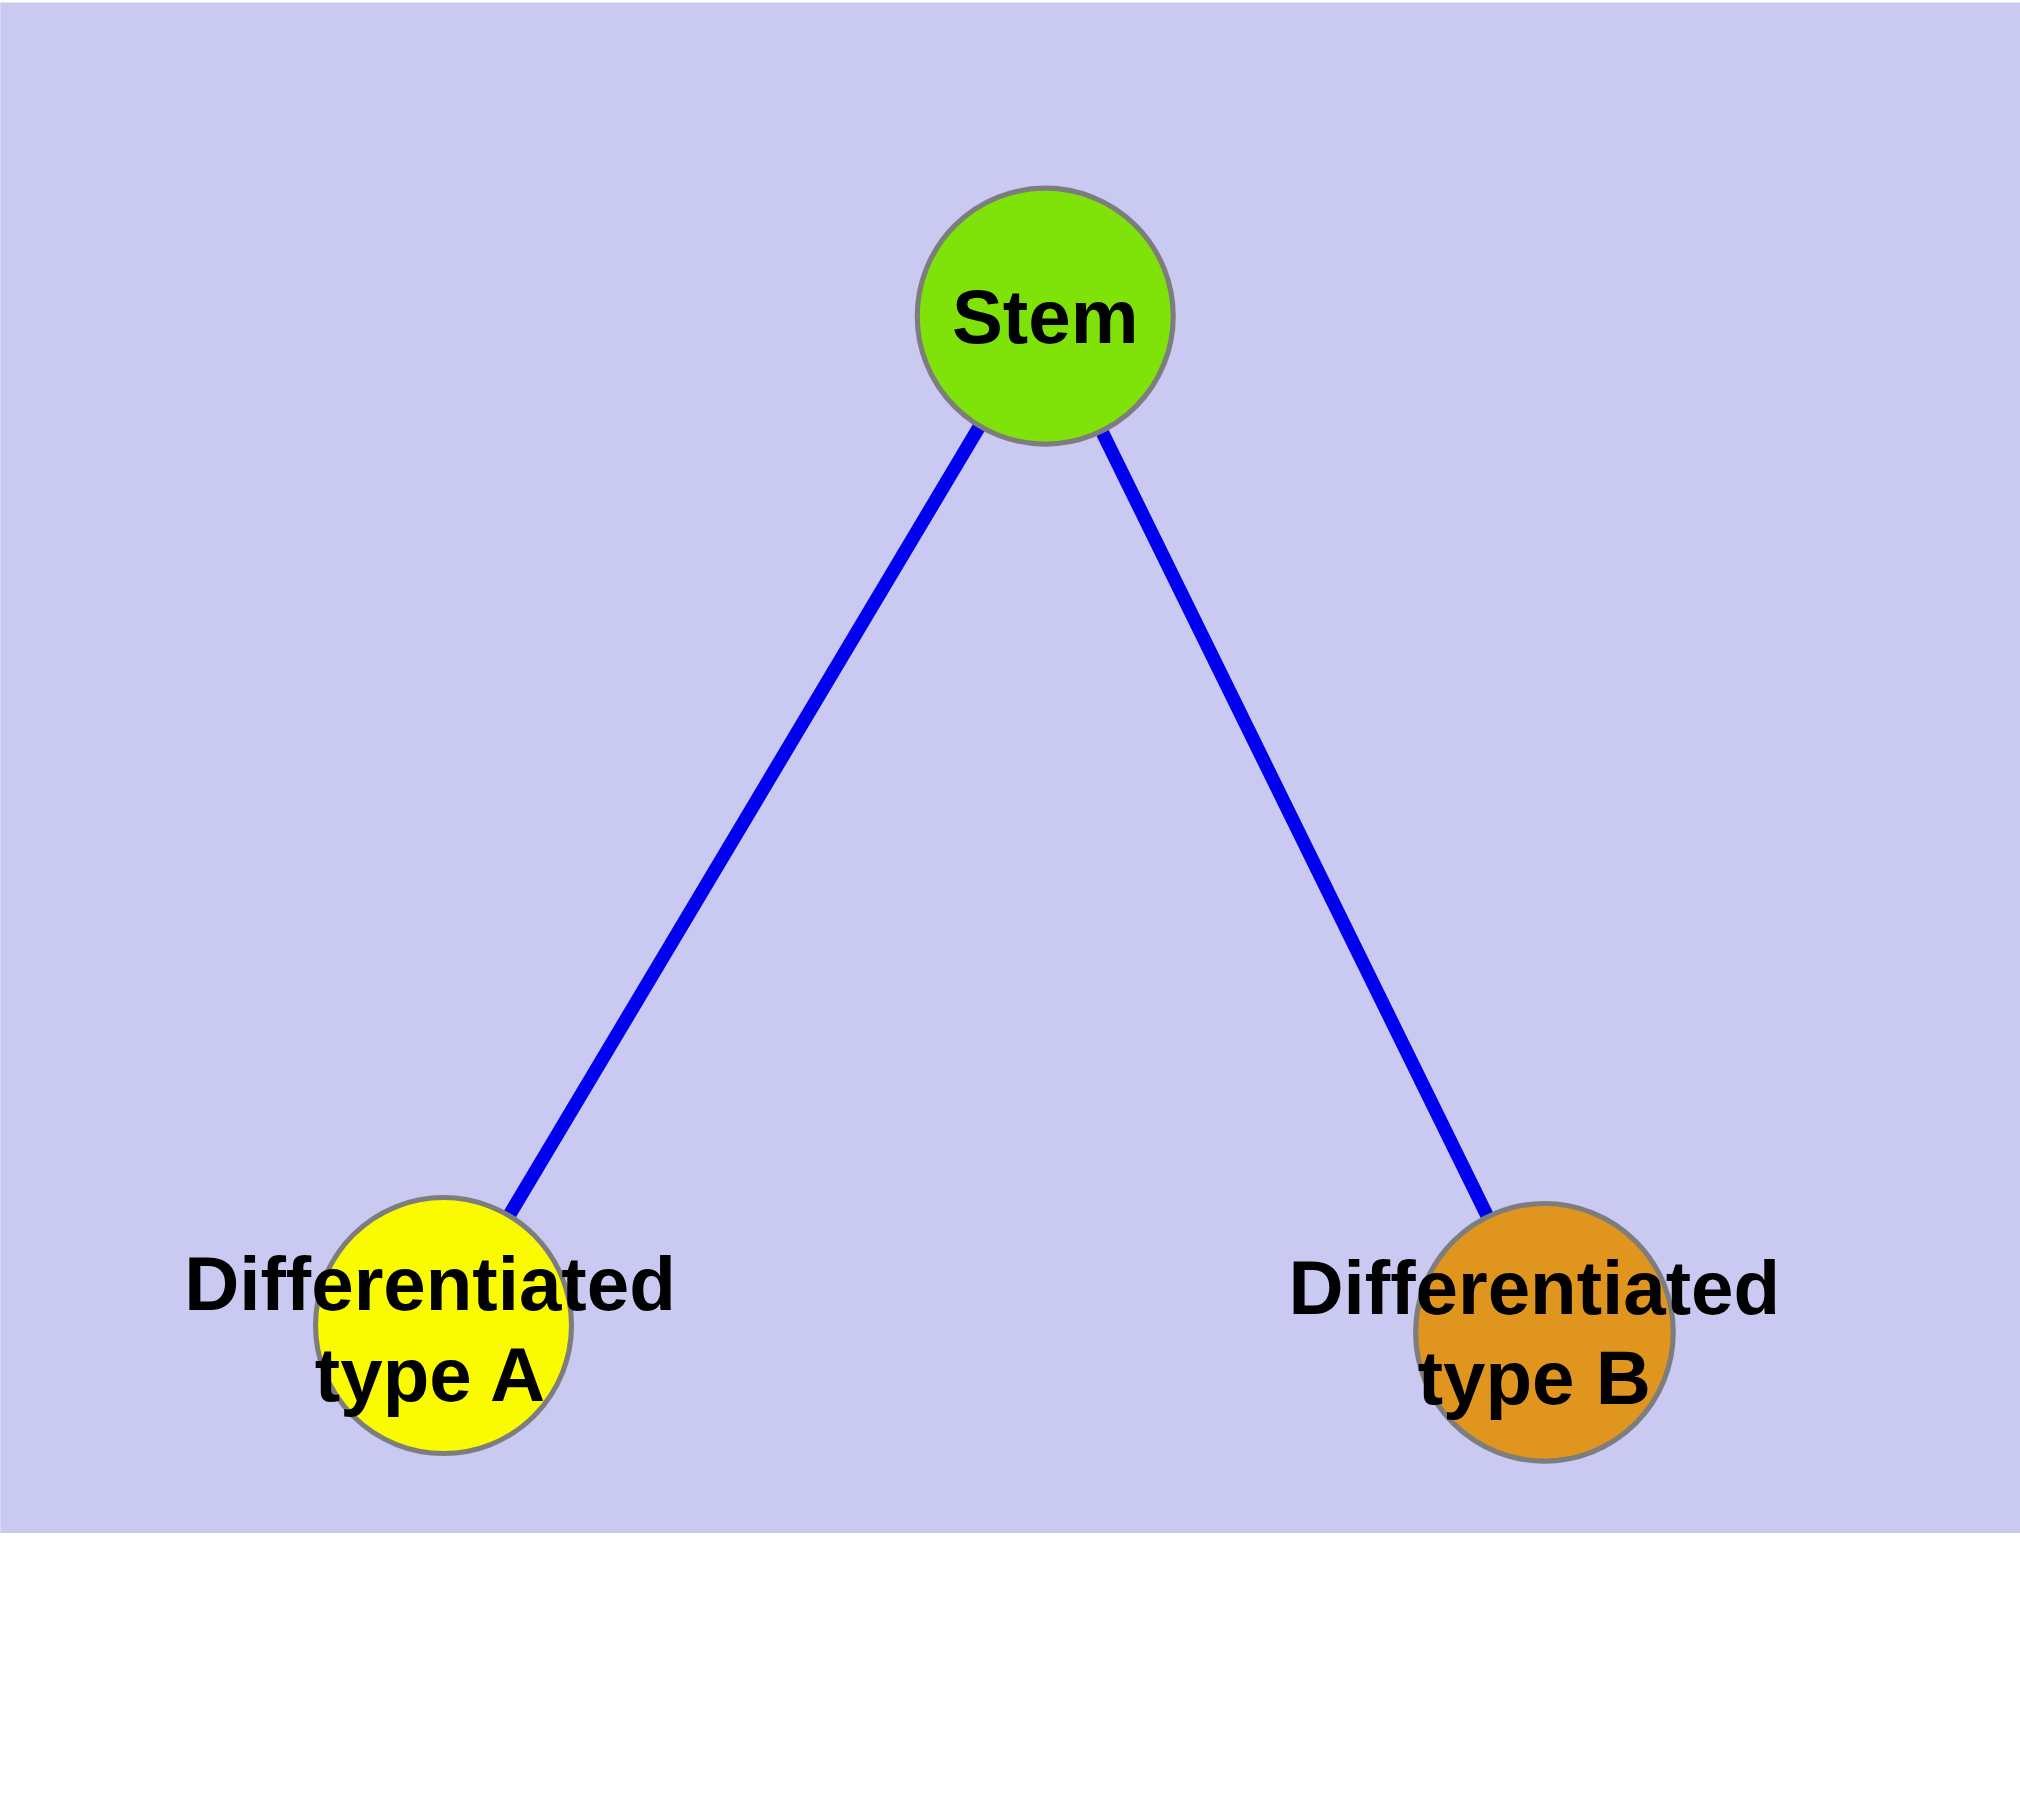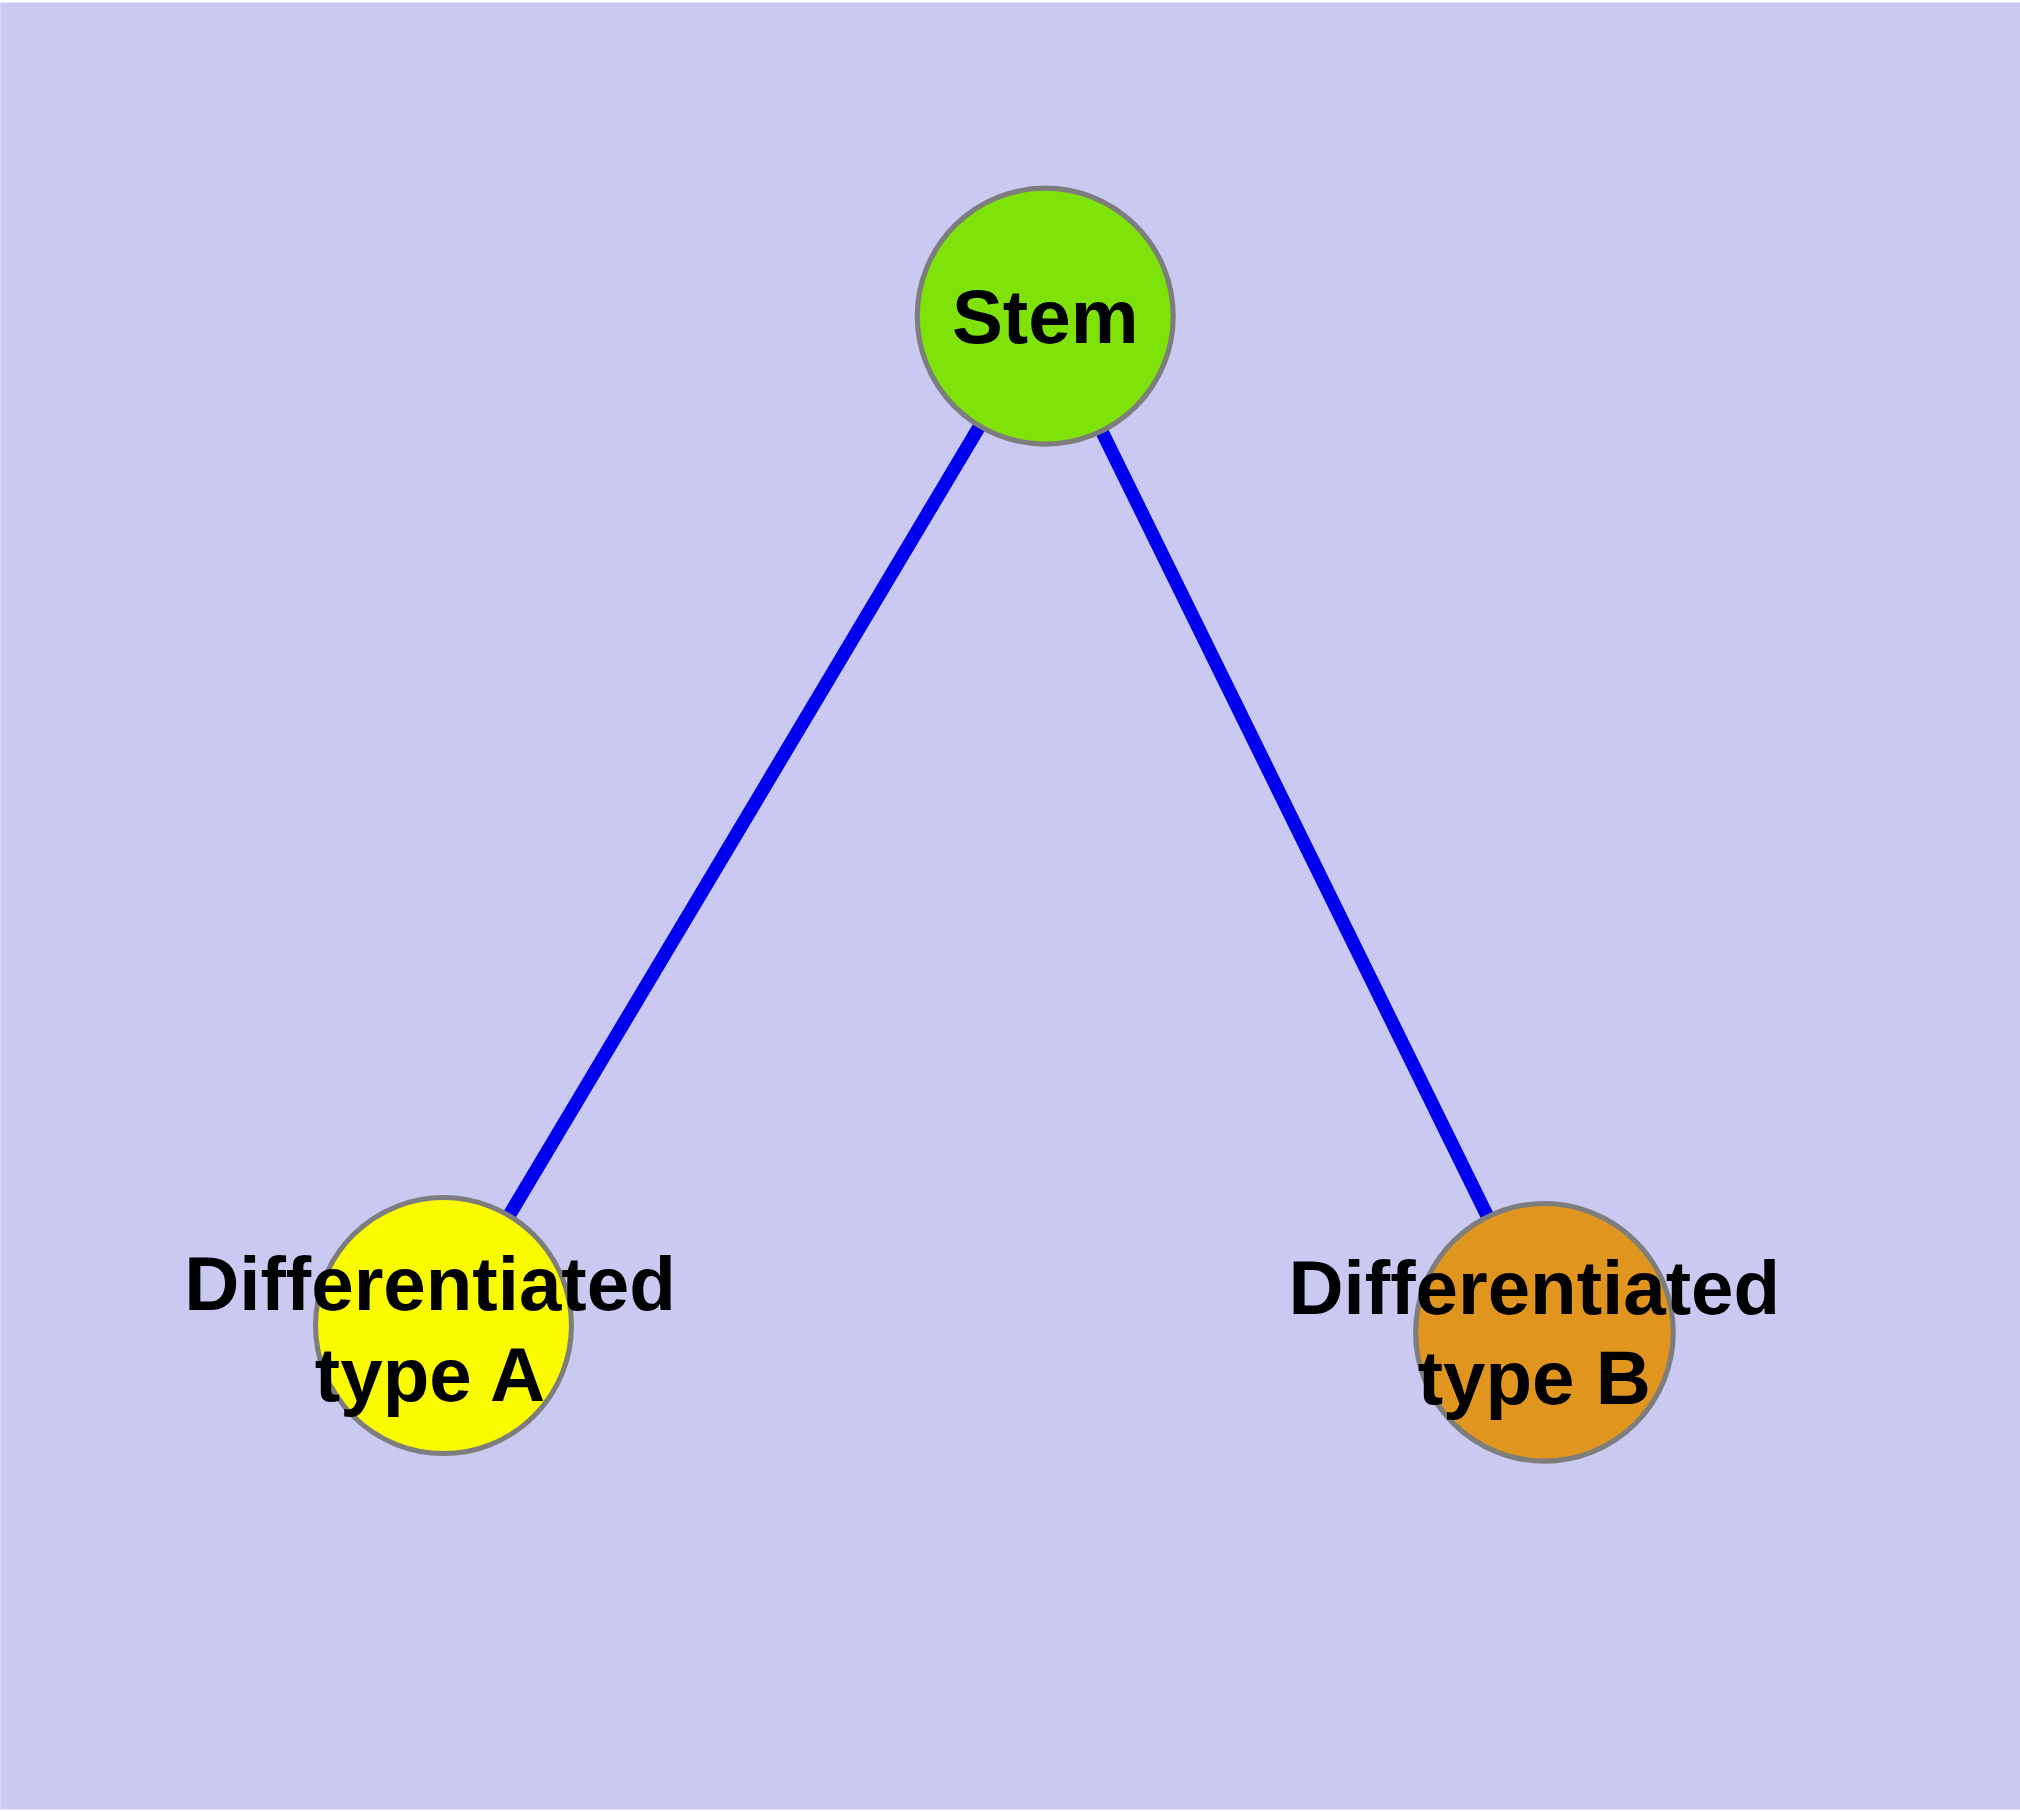--- a/index.html
+++ b/index.html
@@ -3,21 +3,21 @@
 <meta charset="utf-8">
 <style>
   html, body {
     margin: 0;
     padding: 0;
     background: var(--page-border-color, #ffffff);
   }
   .canvas-wrap {
     position: relative;
     width: 2021px;
-    height: 1812px;
+    height: 1533px;
     background: var(--page-border-color, #ffffff);
     overflow: hidden;
   }
   svg.diagram {
     display: block;
     width: 2021px;
     height: 1812px;
   }
   .bg-rect {
     fill: var(--bg-color, #c9c9f2);

